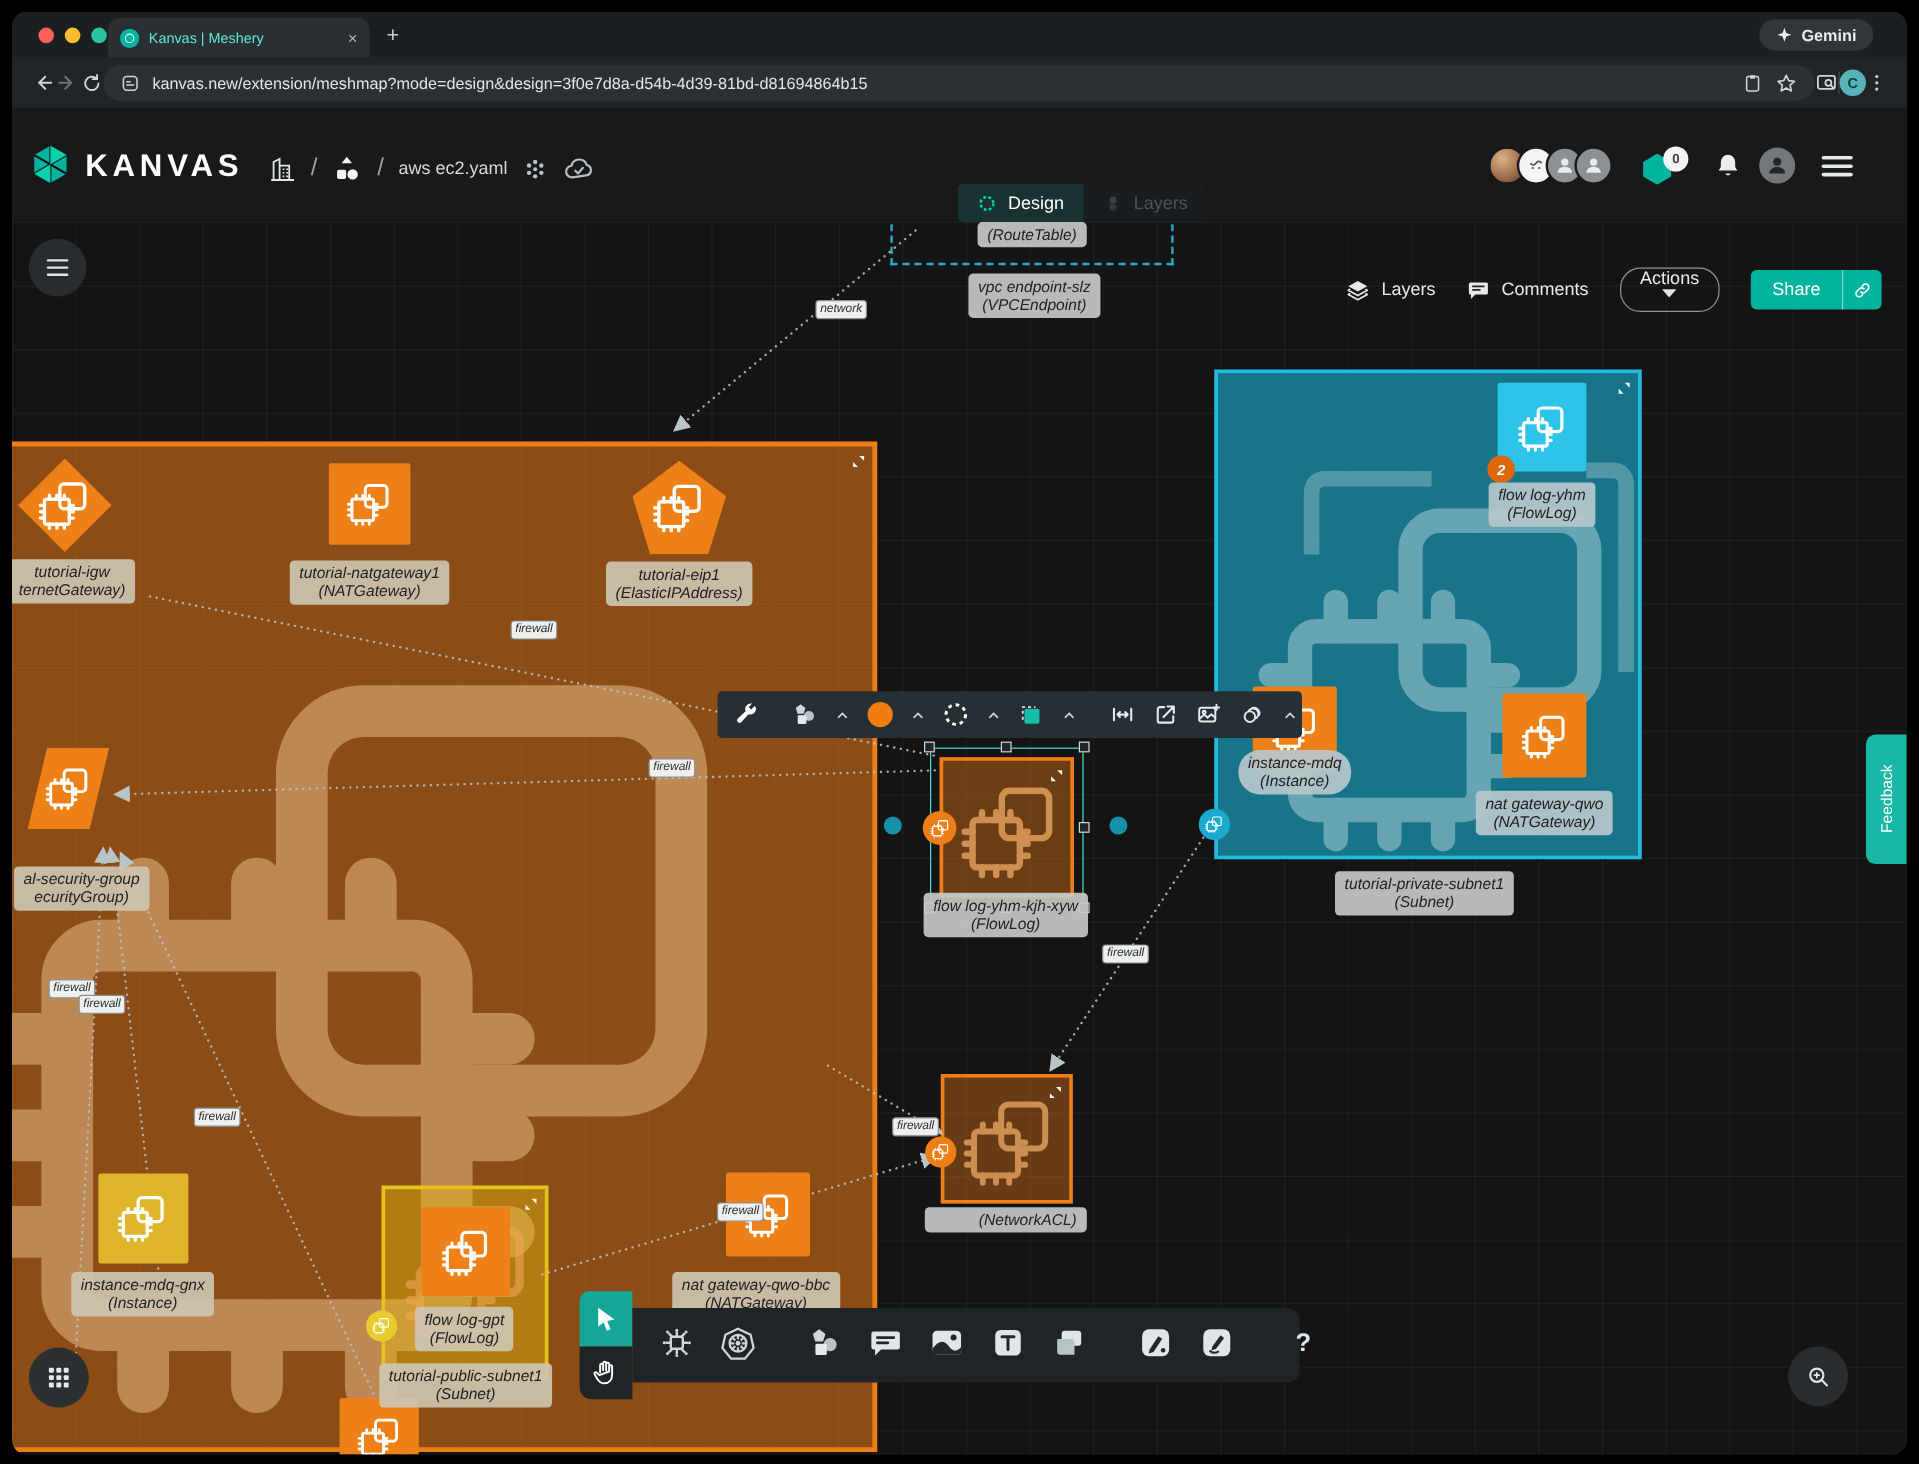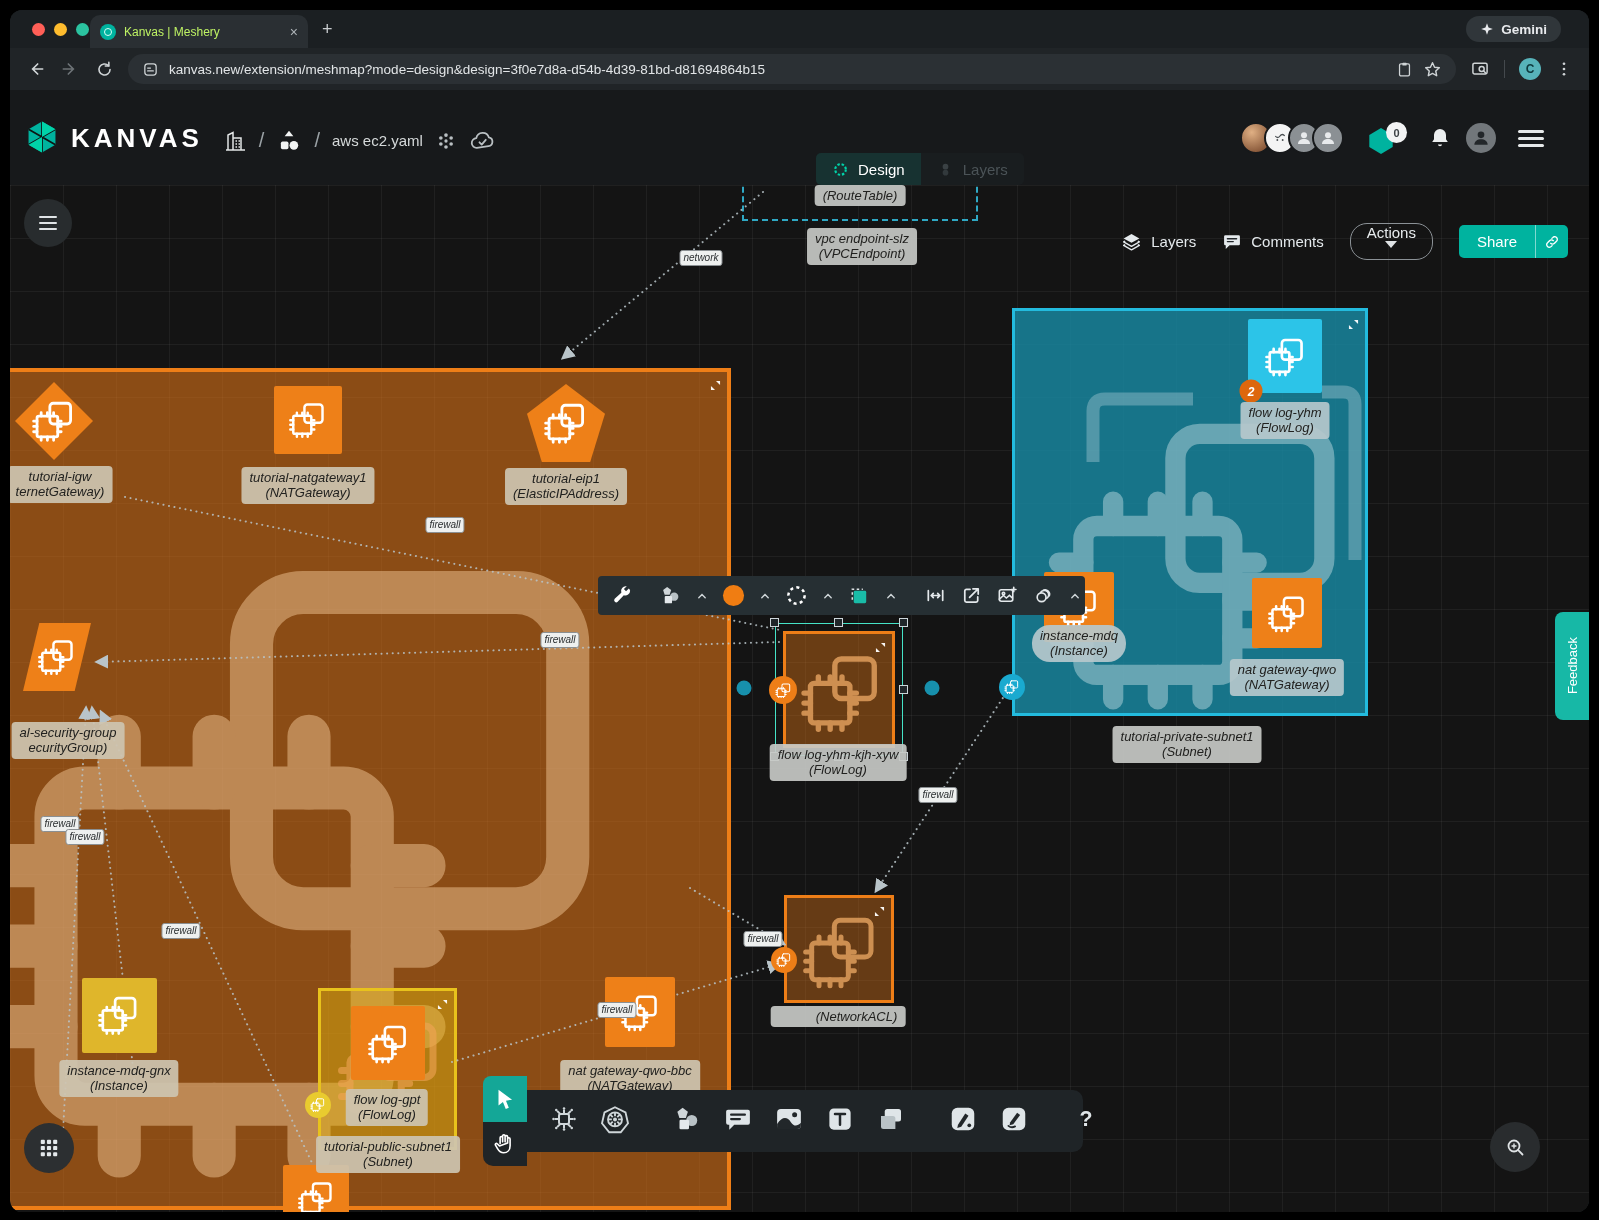--- a/index.html
+++ b/index.html
@@ -8,26 +8,26 @@
   .window{position:absolute;left:10px;top:10px;width:1579px;height:1202px;background:#202427;
           border-radius:12px;overflow:hidden;}
   
   .titlebar{position:absolute;left:0;top:0;right:0;height:38px;background:#1b1f22;}
   .tl{position:absolute;top:13px;width:13px;height:13px;border-radius:50%;}
   .tl.r{left:22px;background:#ff5f57}.tl.y{left:44px;background:#febc2e}.tl.g{left:66px;background:#2bc3a0}
   .tab{position:absolute;left:80px;top:5px;width:218px;height:33px;background:#2a2f33;
        border-radius:10px 10px 0 0;display:flex;align-items:center;gap:8px;padding:0 10px;box-sizing:border-box;}
   .favicon{width:16px;height:16px;border-radius:50%;background:#00B39F;position:relative;flex:none;}
   .favicon:after{content:"";position:absolute;inset:4px;border:1.5px solid #d9fff8;border-radius:50%;}
-  .tab-title{color:#bef264;font-size:12px;flex:1;white-space:nowrap;overflow:hidden;}
+  .tab-title{color:#5eead4;font-size:12px;flex:1;white-space:nowrap;overflow:hidden;}
   .tab-close{color:#aeb4b8;font-size:14px;flex:none;cursor:default;}
   .newtab{position:absolute;left:312px;top:10px;color:#c7cbce;font-size:18px;line-height:18px;}
   .gemini{position:absolute;right:28px;top:6px;height:26px;padding:0 14px;border-radius:13px;background:#30363a;
           display:flex;align-items:center;gap:7px;color:#e8eaed;font-size:13.5px;font-weight:bold;}
-  .urlbar{position:absolute;left:0;top:38px;right:0;height:42px;background:#202427;display:flex;align-items:center;padding:0 16px;box-sizing:border-box;gap:14px;}
+  .urlbar{position:absolute;left:0;top:38px;right:0;height:42px;background:#202427;display:flex;align-items:center;padding:0 16px;box-sizing:border-box;}
   .navic{width:20px;height:20px;flex:none;display:flex;align-items:center;justify-content:center;}
   .url-pill{flex:1;height:30px;background:#2b3034;border-radius:15px;display:flex;align-items:center;gap:10px;padding:0 14px;min-width:0;}
   .url-text{color:#e2e5e7;font-size:13.5px;white-space:nowrap;overflow:hidden;flex:1;}
   .rowic{flex:none;display:flex;align-items:center;justify-content:center;}
   .avatar-c{width:22px;height:22px;border-radius:50%;background:#57b3ba;color:#0e3a3e;font-size:12px;font-weight:bold;
             display:flex;align-items:center;justify-content:center;}
   .vdiv{width:1px;height:18px;background:#44494d;}
   
   .app{position:absolute;left:0;top:80px;right:0;bottom:0;background:#17191b;}
   .app-header{position:absolute;left:0;top:0;right:0;height:95px;}
@@ -47,21 +47,21 @@
   .collab{position:relative;width:46px;height:36px;margin-left:10px;}
   .collab-hex{position:absolute;left:0;top:8px;width:26px;height:26px;background:#00B39F;
               clip-path:polygon(50% 0,95% 27%,95% 73%,50% 100%,5% 73%,5% 27%);}
   .collab-zero{position:absolute;left:18px;top:2px;width:21px;height:21px;border-radius:50%;background:#f2f3f4;
                color:#3c4145;font-size:11px;font-weight:bold;display:flex;align-items:center;justify-content:center;}
   .bell{width:24px;height:24px;}
   .hdr-avatar{width:30px;height:30px;border-radius:50%;background:#72777b;display:flex;align-items:center;justify-content:center;overflow:hidden;}
   .burger{width:26px;display:flex;flex-direction:column;gap:4px;margin-left:8px;}
   .burger i{height:3px;background:#e6e9ea;border-radius:2px;}
   
-  .mode-toggle{position:absolute;left:788px;top:63px;height:32px;display:flex;border-radius:5px;overflow:hidden;z-index:6;margin-left:18px;}
+  .mode-toggle{position:absolute;left:788px;top:63px;height:32px;display:flex;border-radius:5px;overflow:hidden;z-index:6;}
   .mode{display:flex;align-items:center;gap:9px;padding:0 16px;font-size:15px;}
   .mode.design{background:#173231;color:#fff;}
   .mode.operate{background:#191d1f;color:#4b5357;}
   
   .canvas{position:absolute;left:0;top:95px;right:0;bottom:0;background:#141414;border-radius:0 0 12px 12px;overflow:hidden;z-index:1;
     background-image:linear-gradient(to right,rgba(255,255,255,.05) 1px,transparent 1px),
                      linear-gradient(to bottom,rgba(255,255,255,.05) 1px,transparent 1px);
     background-size:53px 53px;}
   .layer{position:absolute;inset:0;font-style:italic;}
   svg.edges{position:absolute;left:0;top:0;width:100%;height:100%;pointer-events:none;}

